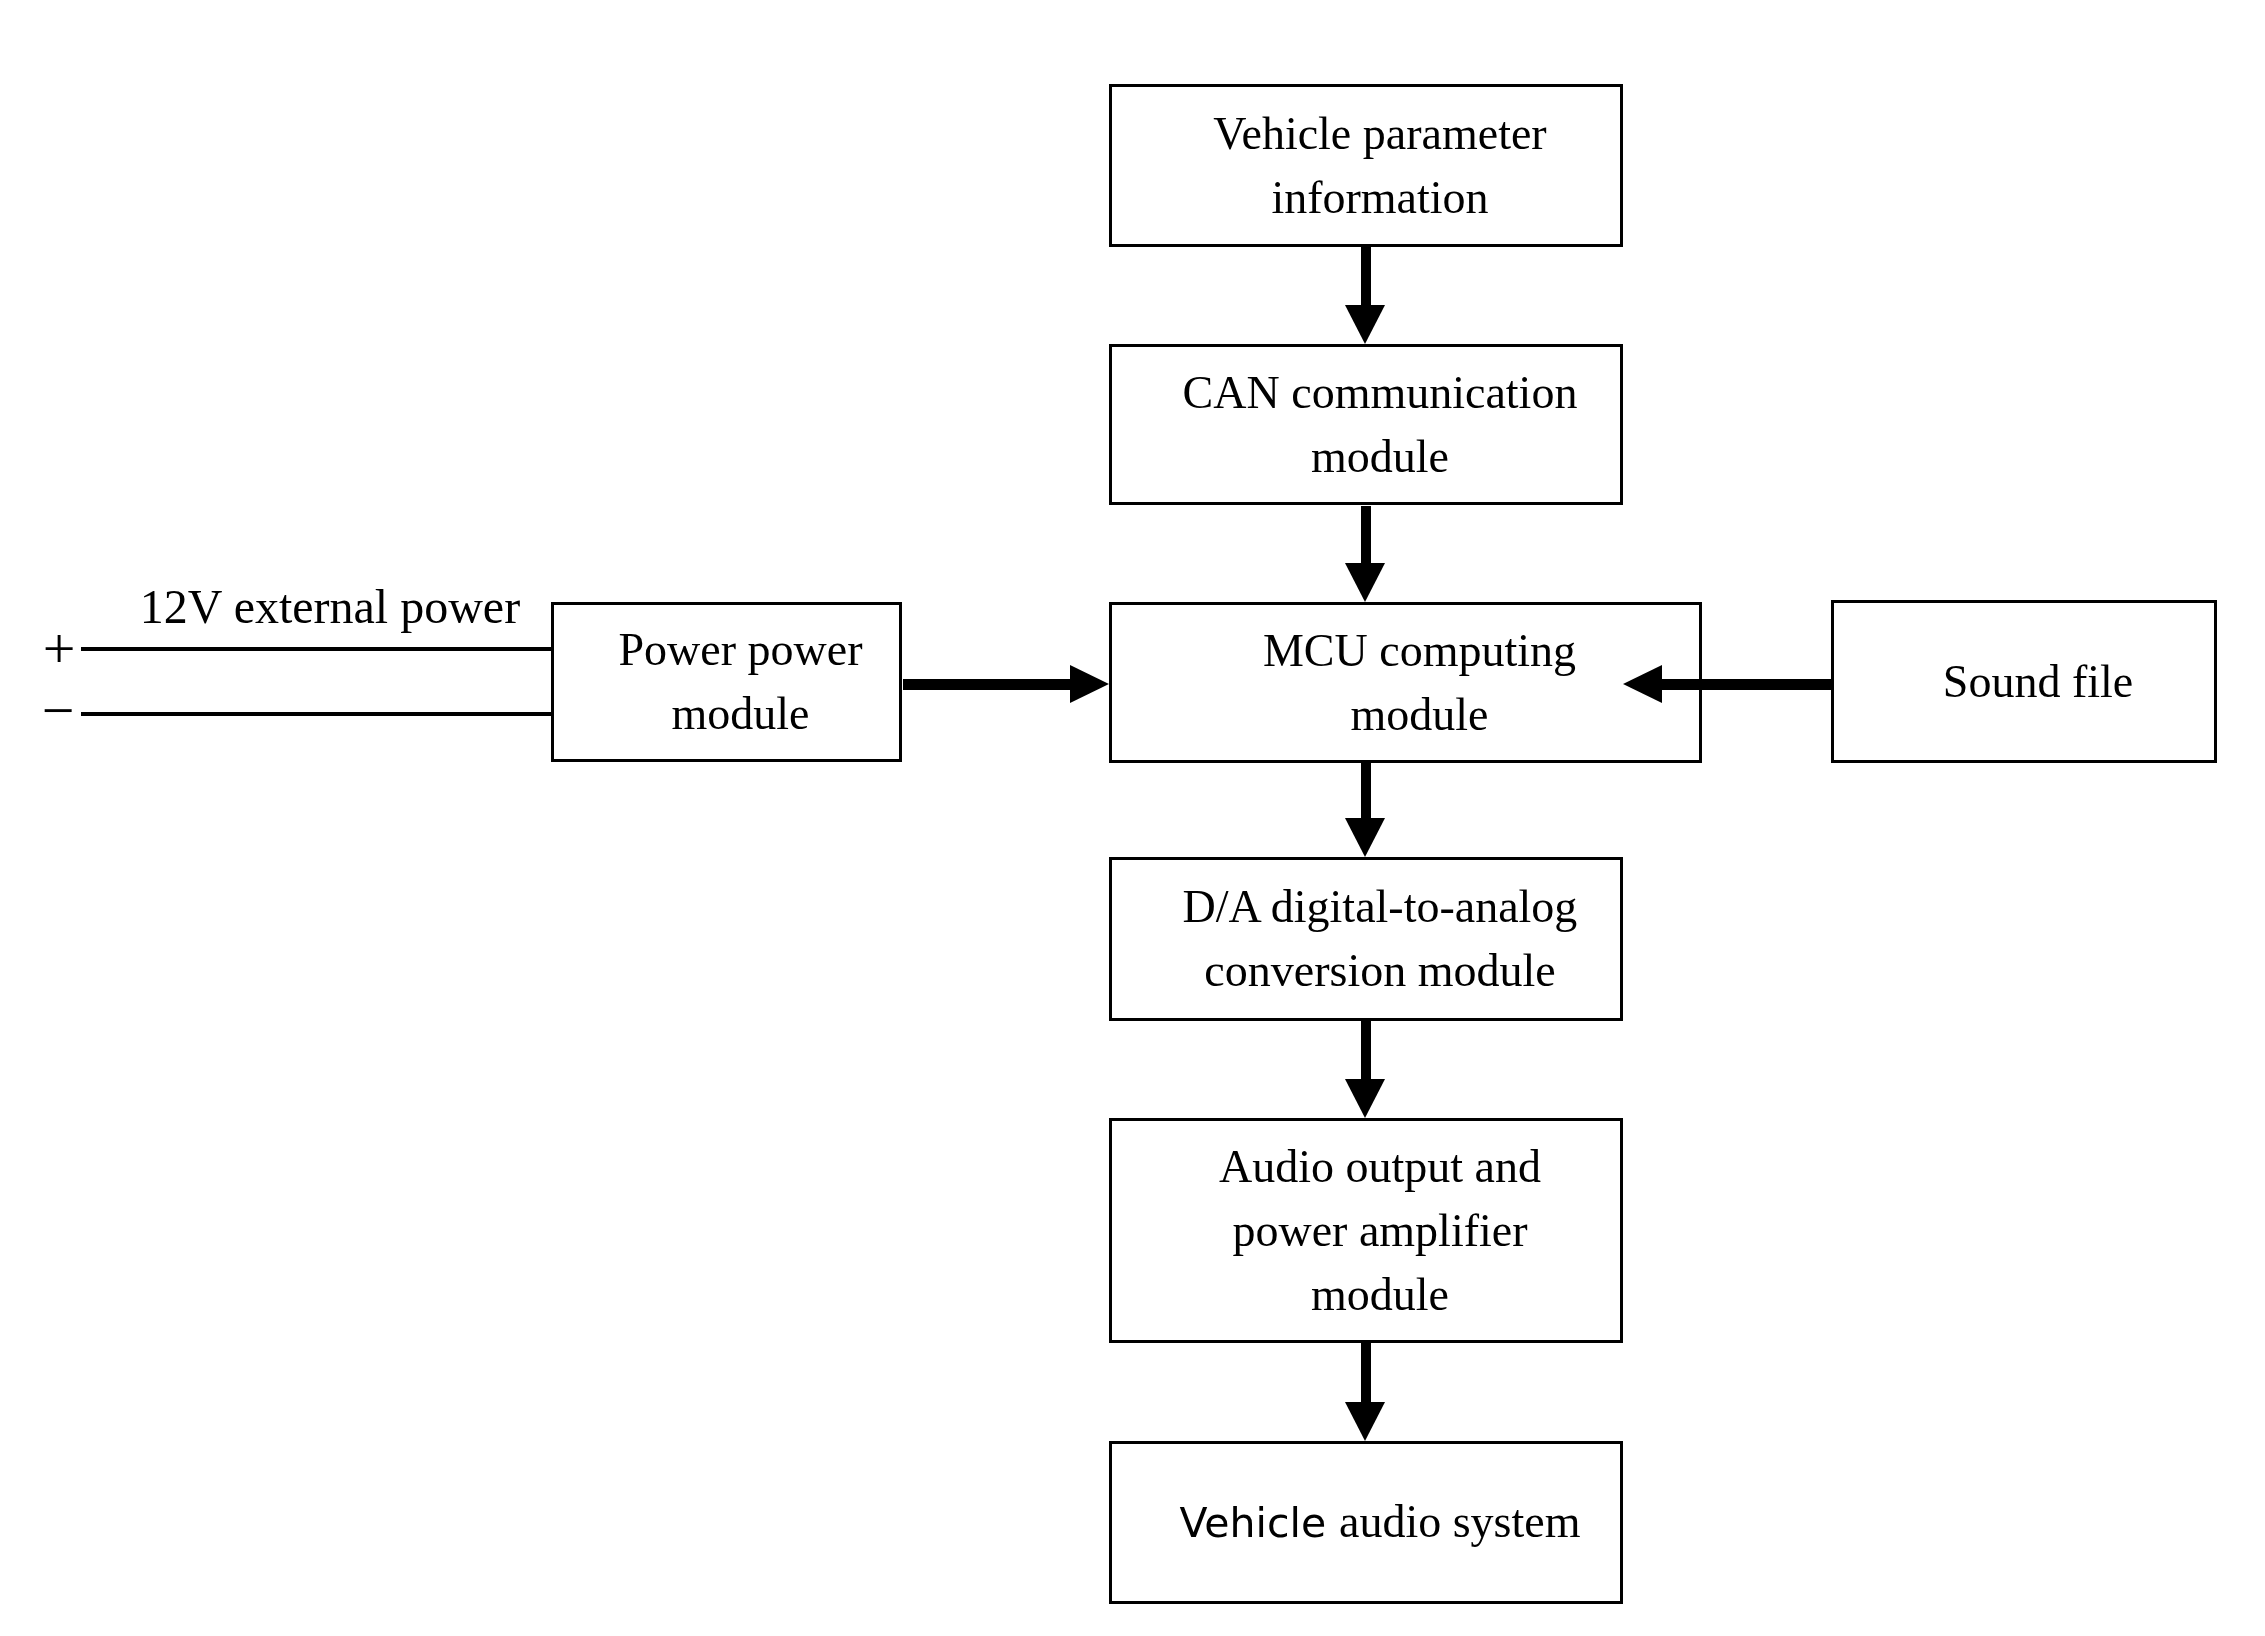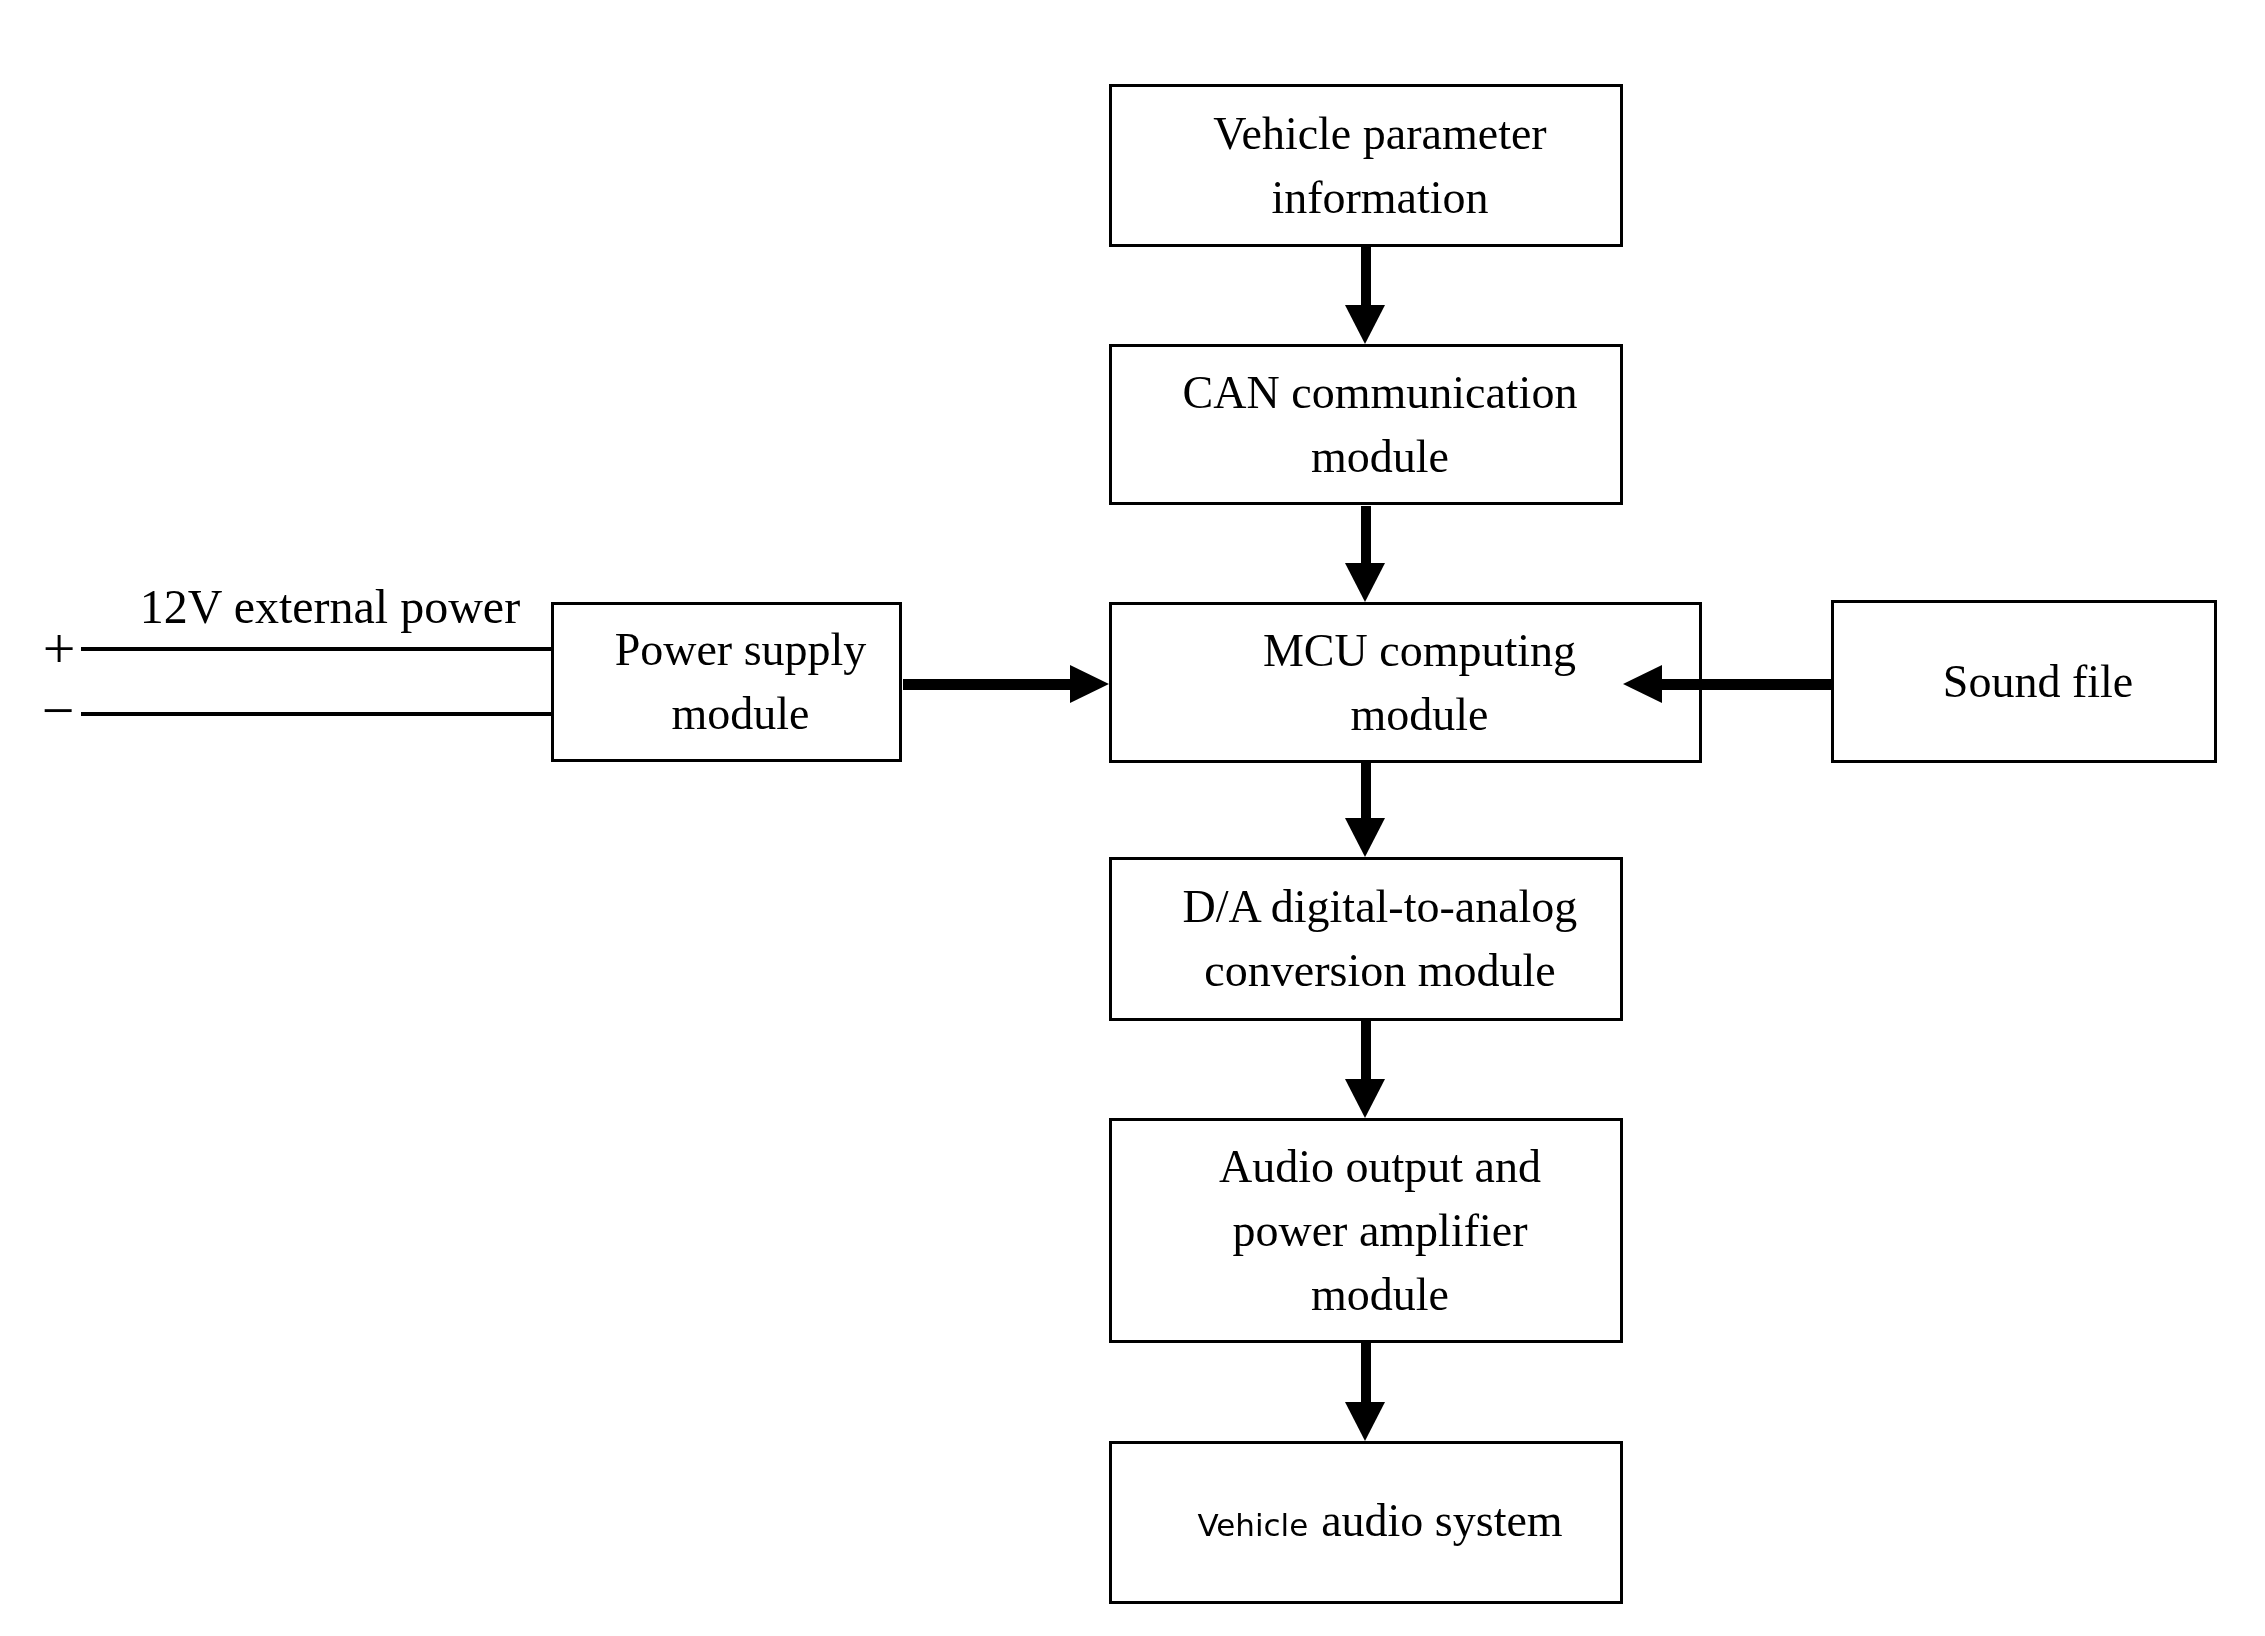--- a/index.html
+++ b/index.html
@@ -34,21 +34,21 @@
   .b-da           { left: 1109px; top: 857px; width: 514px; height: 164px; }
   .b-audio-out    { left: 1109px; top: 1118px; width: 514px; height: 225px; }
   .b-vehicle-audio{ left: 1109px; top: 1441px; width: 514px; height: 163px; }
   
   .b-power        { left: 551px;  top: 602px; width: 351px; height: 160px; }
   .b-sound        { left: 1831px; top: 600px; width: 386px; height: 163px; }
 
   .mixed-line { white-space: nowrap; }
   .sans-word {
     font-family: "DejaVu Sans", sans-serif;
-    font-size: 31px;
+    font-size: 41px;
   }
   .serif-rest { margin-left: 0.28em; }
 
   
   .vstem { position: absolute; left: 1361px; width: 9.7px; background: #000000; }
   .vhead {
     position: absolute; left: 1345px; width: 0; height: 0;
     border-left: 20px solid transparent;
     border-right: 20px solid transparent;
     border-top: 39px solid #000000;
@@ -127,21 +127,21 @@
     <span class="ln">module</span>
   </div>
 
   <div class="box b-vehicle-audio">
     <span class="mixed-line">
       <span class="sans-word">Vehicle</span><span class="serif-rest">audio system</span>
     </span>
   </div>
 
   <div class="box b-power">
-    <span class="ln">Power supply</span>
+    <span class="ln">Power power</span>
     <span class="ln">module</span>
   </div>
 
   <div class="box b-sound">
     <span class="ln">Sound file</span>
   </div>
 
   <div class="vstem vs1"></div>
   <div class="vhead vh1"></div>
 

